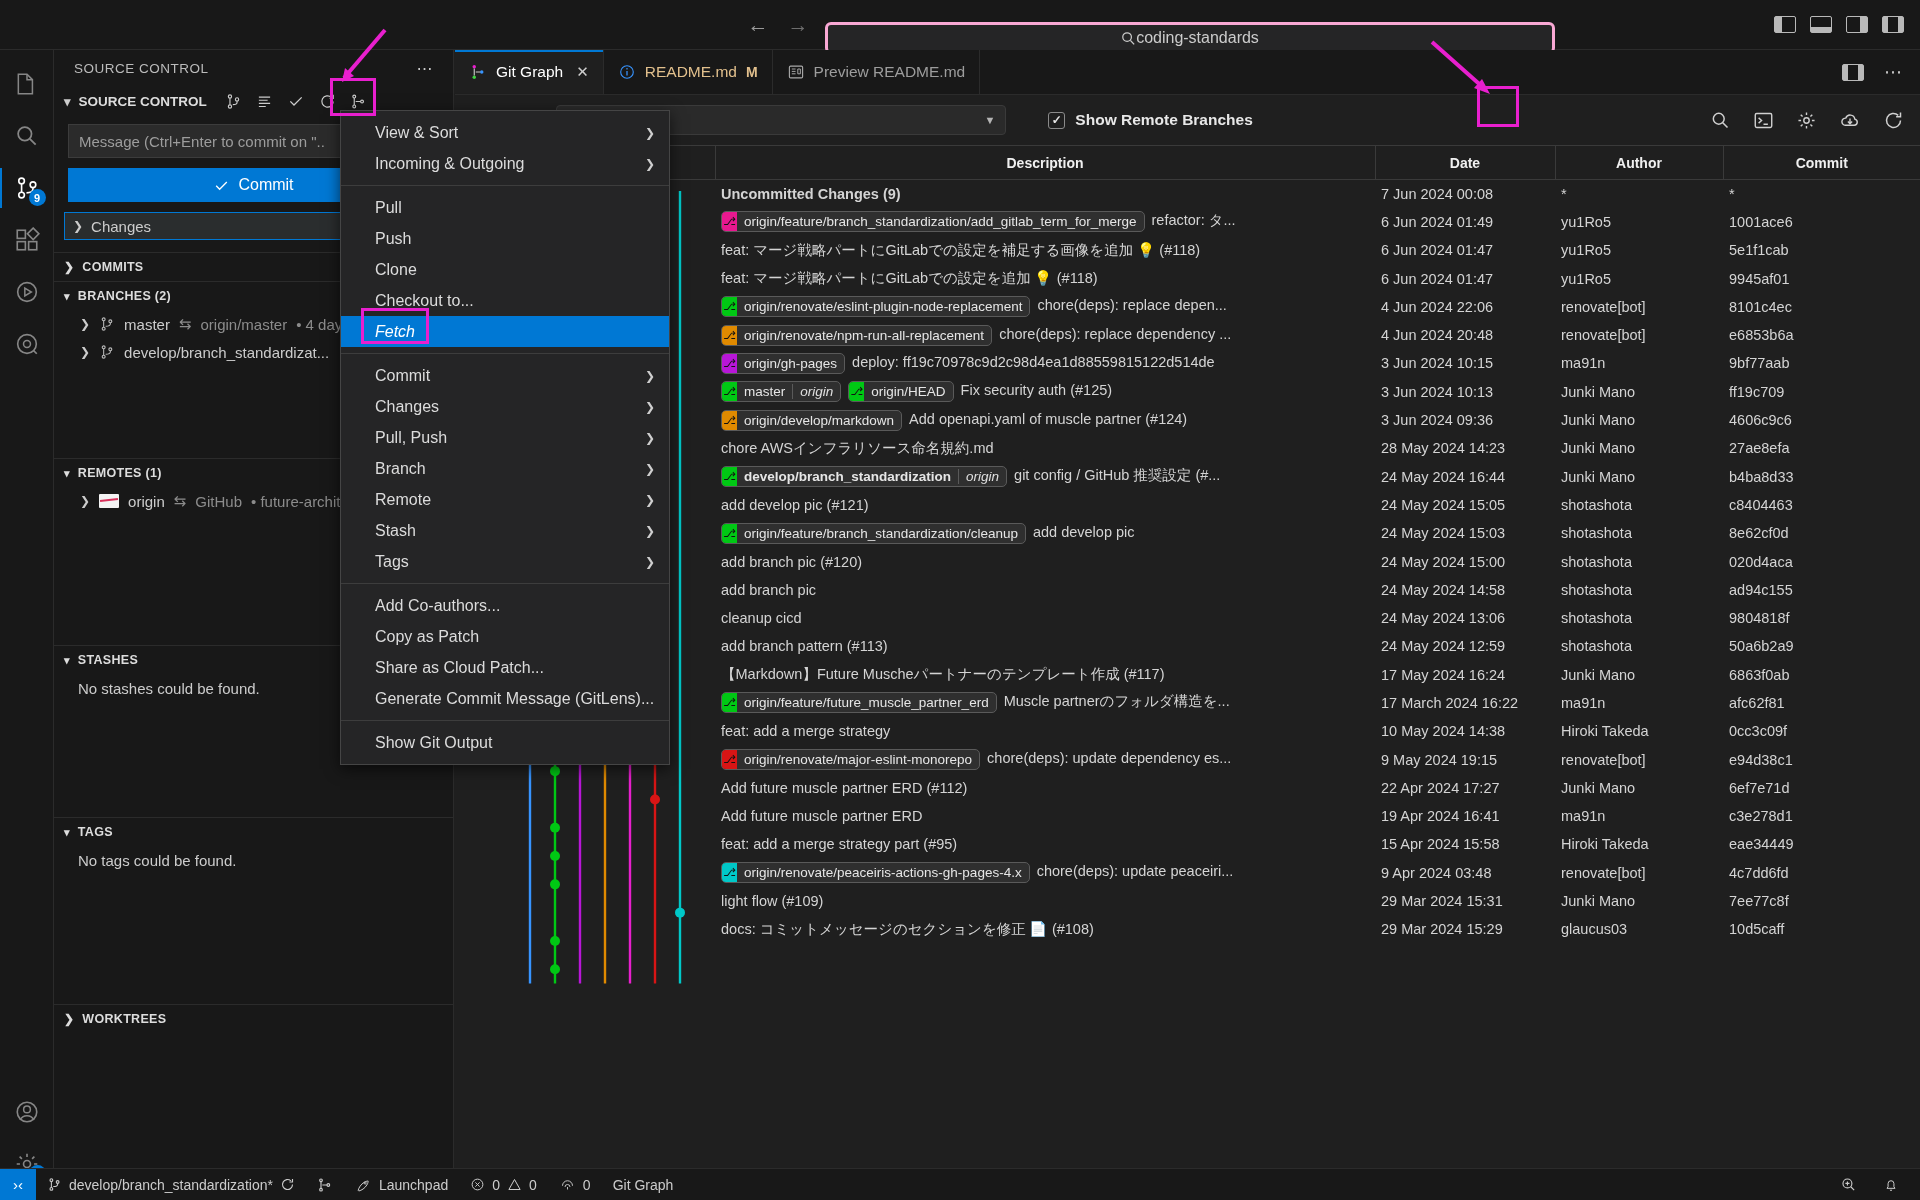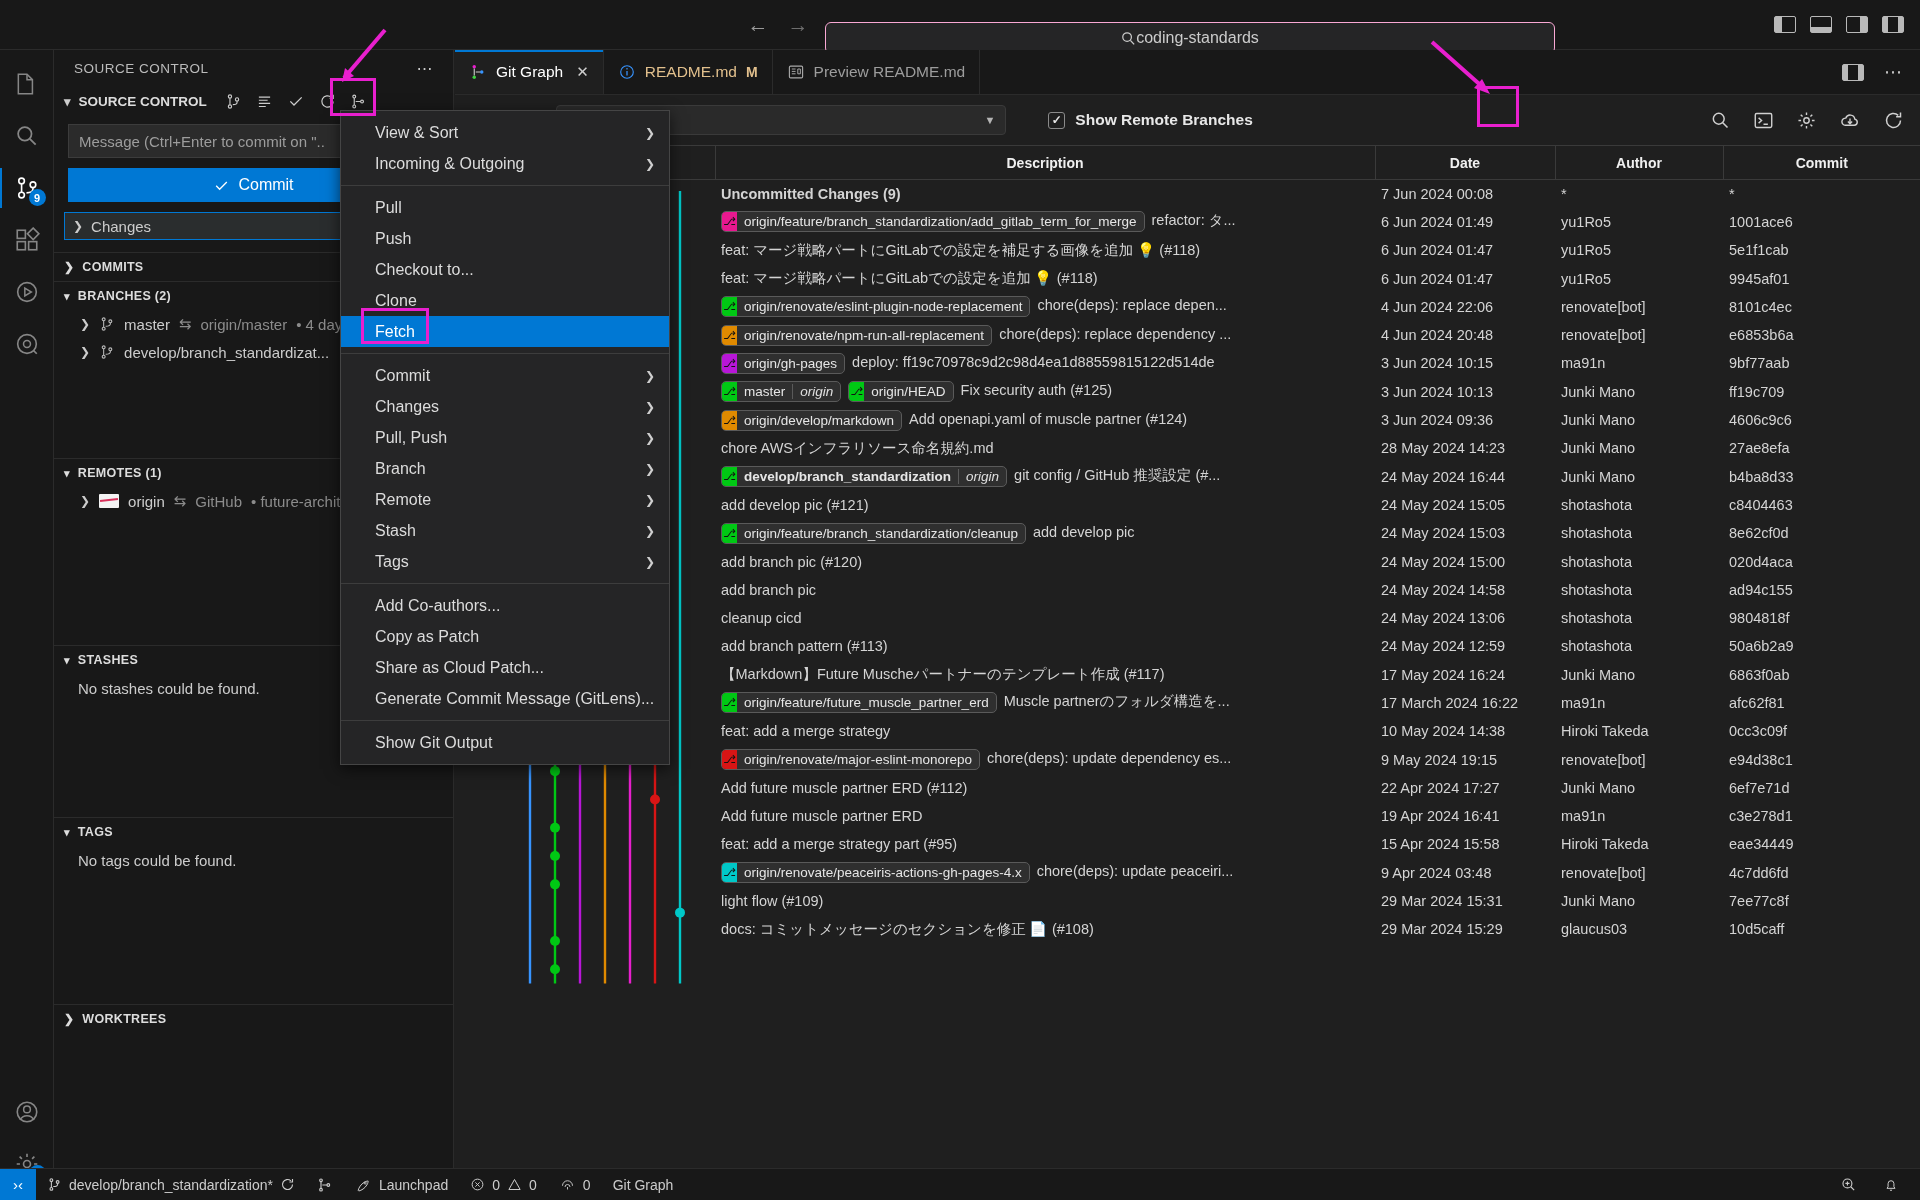--- a/index.html
+++ b/index.html
@@ -15,21 +15,21 @@
   .titlebar {
     position: absolute; top: 0; left: 0; width: 1920px; height: 50px;
     background: #181818; display: flex; align-items: center;
     border-bottom: 1px solid #2b2b2b;
   }
   .tb-left { width: 560px; display: flex; align-items: center; padding-left: 14px; }
   .tb-center { flex: 1; display: flex; align-items: center; justify-content: center; gap: 14px; }
   .nav-arrow { color: #9a9a9a; font-size: 21px; width: 26px; text-align: center; cursor: default; }
   .nav-arrow.dim { color: #6e6e6e; }
   .qinput {
-    width: 730px; height: 32px; background: #252526; border: 1px solid #f9a8d4;
+    width: 730px; height: 32px; background: #252526; border: 3px solid #f9a8d4;
     border-radius: 6px; display: flex; align-items: center; justify-content: center;
     gap: 0; color: #cccccc; font-size: 16px; margin-top: 27px;
   }
   .tb-right { width: 180px; display: flex; align-items: center; justify-content: flex-end;
     gap: 14px; padding-right: 16px; }
   .layout-ico { width: 22px; height: 17px; border: 1.6px solid #b9b9b9; border-radius: 2px;
      position: relative; }
   .layout-ico::before { content:""; position:absolute; top:0; bottom:0; width: 7px; background:#b9b9b9; }
   .layout-ico.l::before { left: 0; }
   .layout-ico.r::before { right: 0; }
@@ -148,21 +148,21 @@
 
   
   .ctxmenu {
     position: absolute; left: 340px; top: 110px; width: 330px;
     background: #252526; border: 1px solid #454545; box-shadow: 0 4px 14px rgba(0,0,0,.6);
     padding: 6px 0; z-index: 40;
   }
   .mi { height: 31px; display:flex; align-items:center; padding: 0 14px 0 34px;
      font-size: 16px; color: #dcdcdc; position: relative;}
   .mi .arrow { margin-left:auto; font-size: 12px; color:#cfcfcf; }
-  .mi.sel { background:#0078d4; color:#ffffff; }
+  .mi.sel { background:#0078d4; color:#ffffff;font-style:italic; }
   .mi-sep { height:1px; background:#3d3d3d; margin: 6px 0; }
 
   
   .anno { position:absolute; border: 3px solid #e81fce; z-index: 60; pointer-events:none; }
   .annoline { position:absolute; z-index:59; pointer-events:none; }
 
   
   .statusbar { position:absolute; left:0; bottom:0; width:1920px; height:32px;
      background:#181818; display:flex; align-items:center; font-size:14px; color:#cccccc;
      border-top: 1px solid #2b2b2b; }
@@ -774,24 +774,24 @@
         <span class="arrow">❯</span>
       </div>
       <div class="mi-sep"></div>
       <div class="mi">
         <span>Pull</span>
       </div>
       <div class="mi">
         <span>Push</span>
       </div>
       <div class="mi">
+        <span>Clone</span>
+      </div>
+      <div class="mi">
         <span>Checkout to...</span>
-      </div>
-      <div class="mi">
-        <span>Clone</span>
       </div>
       <div class="mi sel">
         <span>Fetch</span>
       </div>
       <div class="mi-sep"></div>
       <div class="mi">
         <span>Commit</span>
         <span class="arrow">❯</span>
       </div>
       <div class="mi">

